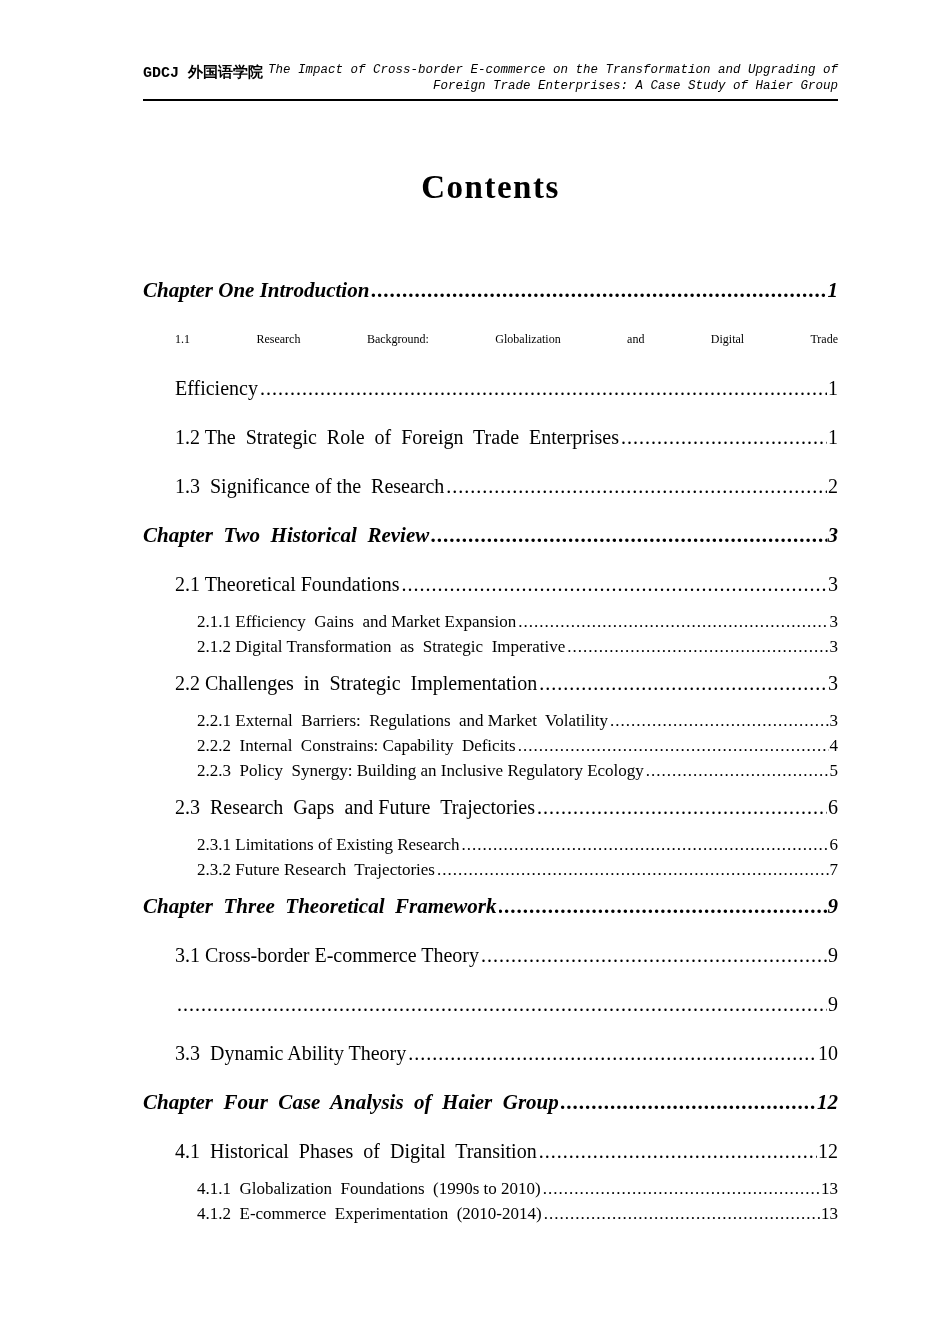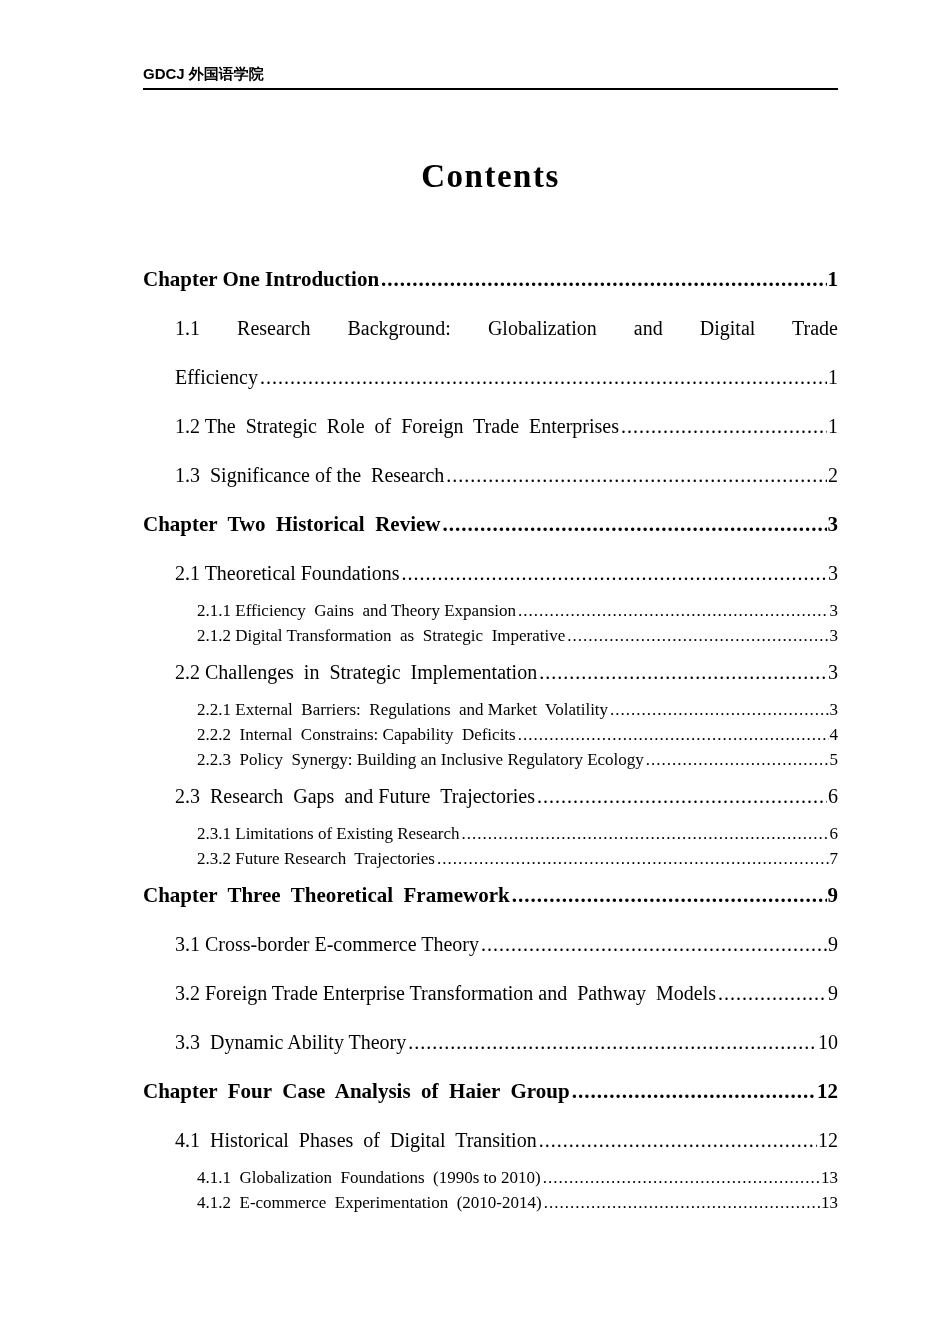--- a/index.html
+++ b/index.html
@@ -17,21 +17,21 @@
 
   
   .hdr {
     display: flex;
     justify-content: space-between;
     align-items: flex-start;
     border-bottom: 2px solid #000;
     padding-bottom: 5px;
   }
   .hdr-school {
-    font-family: Liberation Sans, sans-serif;
+    font-family: Liberation Mono, monospace;
     font-weight: bold;
     font-size: 15px;
     line-height: 18px;
     white-space: nowrap;
     padding-top: 3px;
   }
   .hdr-title {
     font-family: "Liberation Mono", monospace;
     font-style: italic;
     font-size: 12.5px;
@@ -51,21 +51,21 @@
   }
 
   
   .toc { margin-top: 61px; }
 
   .toc-row {
     display: flex;
     align-items: baseline;
     overflow: hidden;
   }
-  .lv1 { height: 49px; line-height: 49px; font-size: 21px; font-weight: bold; }
+  .lv1 { height: 49px; line-height: 49px; font-size: 21px; font-weight: bold; font-style: italic; }
   .lv2 { height: 49px; line-height: 49px; font-size: 20px; padding-left: 32px; }
   .lv3 { height: 25px; line-height: 25px; font-size: 17px; padding-left: 54px; }
 
   .toc-text { white-space: pre; flex-shrink: 0; }
 
   .dots {
     flex: 1 1 auto;
     overflow: hidden;
     white-space: nowrap;
     margin: 0 1px 0 2px;
@@ -73,34 +73,38 @@
   .dots::after {
     content: "................................................................................................................................................................................................";
     letter-spacing: 1px;
   }
   .toc-page { flex-shrink: 0; }
 
   
   .toc-just {
     height: 49px;
     line-height: 49px;
-    font-size: 20px;
+    font-size: 12px;
     padding-left: 32px;
     text-align: justify;
     text-align-last: justify;
     overflow: hidden;
   }
 </style>
 </head>
 <body>
 
 <div class="page">
 
   <div class="hdr">
     <div class="hdr-school">GDCJ 外国语学院</div>
+    <div class="hdr-title">
+      <div>The Impact of Cross-border E-commerce on the Transformation and Upgrading of</div>
+      <div>Foreign Trade Enterprises: A Case Study of Haier Group</div>
+    </div>
   </div>
 
   <h1 class="contents-title">Contents</h1>
 
   <div class="toc" id="toc">
       <div class="toc-row lv1">
         <span class="toc-text">Chapter One Introduction</span>
         <span class="dots"></span>
         <span class="toc-page">1</span>
       </div>
@@ -124,21 +128,21 @@
         <span class="toc-text">Chapter  Two  Historical  Review</span>
         <span class="dots"></span>
         <span class="toc-page">3</span>
       </div>
       <div class="toc-row lv2">
         <span class="toc-text">2.1 Theoretical Foundations</span>
         <span class="dots"></span>
         <span class="toc-page">3</span>
       </div>
       <div class="toc-row lv3">
-        <span class="toc-text">2.1.1 Efficiency  Gains  and Theory Expansion</span>
+        <span class="toc-text">2.1.1 Efficiency  Gains  and Market Expansion</span>
         <span class="dots"></span>
         <span class="toc-page">3</span>
       </div>
       <div class="toc-row lv3">
         <span class="toc-text">2.1.2 Digital Transformation  as  Strategic  Imperative</span>
         <span class="dots"></span>
         <span class="toc-page">3</span>
       </div>
       <div class="toc-row lv2">
         <span class="toc-text">2.2 Challenges  in  Strategic  Implementation</span>
@@ -179,21 +183,20 @@
         <span class="toc-text">Chapter  Three  Theoretical  Framework</span>
         <span class="dots"></span>
         <span class="toc-page">9</span>
       </div>
       <div class="toc-row lv2">
         <span class="toc-text">3.1 Cross-border E-commerce Theory</span>
         <span class="dots"></span>
         <span class="toc-page">9</span>
       </div>
       <div class="toc-row lv2">
-        <span class="toc-text">3.2 Foreign Trade Enterprise Transformation and  Pathway  Models</span>
         <span class="dots"></span>
         <span class="toc-page">9</span>
       </div>
       <div class="toc-row lv2">
         <span class="toc-text">3.3  Dynamic Ability Theory</span>
         <span class="dots"></span>
         <span class="toc-page">10</span>
       </div>
       <div class="toc-row lv1">
         <span class="toc-text">Chapter  Four  Case  Analysis  of  Haier  Group</span>

